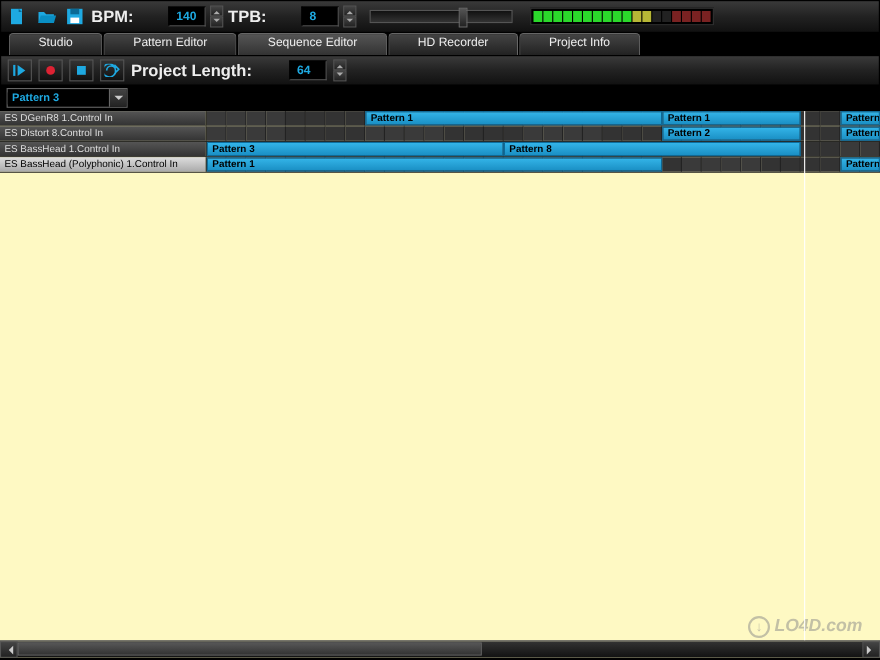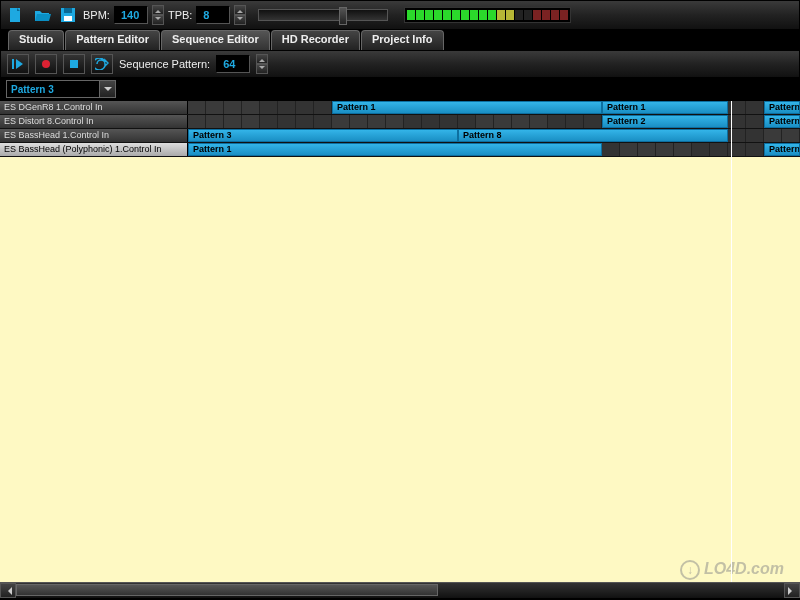--- a/index.html
+++ b/index.html
@@ -7,46 +7,46 @@
 
 
 .toolbar {
   height: 30px; width: 100%;
   background: linear-gradient(#3a3a3a, #222 50%, #111);
   border: 1px solid #000; display: flex; align-items: center;
   padding: 0 4px; gap: 4px;
 }
 .icon-btn { width: 22px; height: 22px; display: flex; align-items: center; justify-content: center; cursor: pointer; }
 .icon-btn svg { width: 18px; height: 18px; }
-.label { color: #eee; font-size: 11px; font-weight: normal; }
+.label { color: #eee; font-size: 15px; font-weight: bold; }
 .num-field {
   background: #000; color: #1ea9e1; font-weight: bold; font-size: 11px;
-  border: 1px inset #555; padding: 2px 6px; min-width: 34px; text-align: left;
+  border: 1px inset #555; padding: 2px 6px; min-width: 34px; text-align: left; margin-left: 28px;
 }
 .spinner { width: 12px; height: 20px; display: flex; flex-direction: column; }
 .spin-up, .spin-down { flex: 1; background: linear-gradient(#444,#222); border: 1px solid #555; cursor: pointer; display: flex; align-items: center; justify-content: center;}
 .spin-up::before { content:''; border: 3px solid transparent; border-bottom-color:#aaa; }
 .spin-down::before { content:''; border: 3px solid transparent; border-top-color:#aaa; }
 
 .h-slider { width: 130px; height: 12px; background: linear-gradient(#111,#333); border:1px solid #555; position: relative; margin: 0 8px; }
 .h-slider .thumb { position: absolute; top:-3px; left: 62%; width: 8px; height: 18px; background: linear-gradient(#555,#222); border:1px solid #666; }
 
 .meter { display: flex; gap: 1px; align-items: center; margin-left: 4px; padding: 2px; border:1px solid #333; background:#000;}
 .meter .seg { width: 8px; height: 10px; }
 .meter .g { background: #2bd82b; }
 .meter .y { background: #b7b736; }
 .meter .r { background: #7a2222; }
 .meter .d { background: #222; }
 
 
 .tabs { display: flex; height: 20px; background: #000; padding-left: 8px; }
 .tab {
   background: linear-gradient(#444,#222);
-  color: #eee; font-size: 11px; font-weight: bold;
-  padding: 2px 10px; border: 1px solid #666; border-bottom: none;
+  color: #eee; font-size: 11px; font-weight: normal;
+  padding: 2px 26px; border: 1px solid #666; border-bottom: none;
   border-top-left-radius: 4px; border-top-right-radius: 4px;
   margin-right: 1px; cursor: pointer;
 }
 .tab.active { background: linear-gradient(#555,#333); }
 
 
 .subtoolbar {
   height: 28px; background: linear-gradient(#3a3a3a,#222 50%,#111);
   border: 1px solid #000; display: flex; align-items: center; padding: 0 6px; gap: 6px;
 }
@@ -180,21 +180,21 @@
   <div class="transport-btn">
     <svg width="10" height="10">
         <rect x="1" y="1" width="8" height="8" fill="#1ea9e1"></rect>
       </svg>
   </div>
   <div class="transport-btn">
     <svg width="14" height="12" viewBox="0 0 14 12">
         <path d="M2 6a4 4 0 0 1 8 0v2l3-3-3-3v2a6 6 0 1 0 0 4" fill="none" stroke="#1ea9e1" stroke-width="1.5"></path>
       </svg>
   </div>
-  <span class="label">Sequence Pattern:</span>
+  <span class="label">Project Length:</span>
   <span class="num-field">64</span>
   <div class="spinner">
       <div class="spin-up"></div>
       <div class="spin-down"></div>
     </div>
 </div>
 
 <div class="patternrow">
   <div class="dropdown">
     <div class="dd-text">Pattern 3</div>

